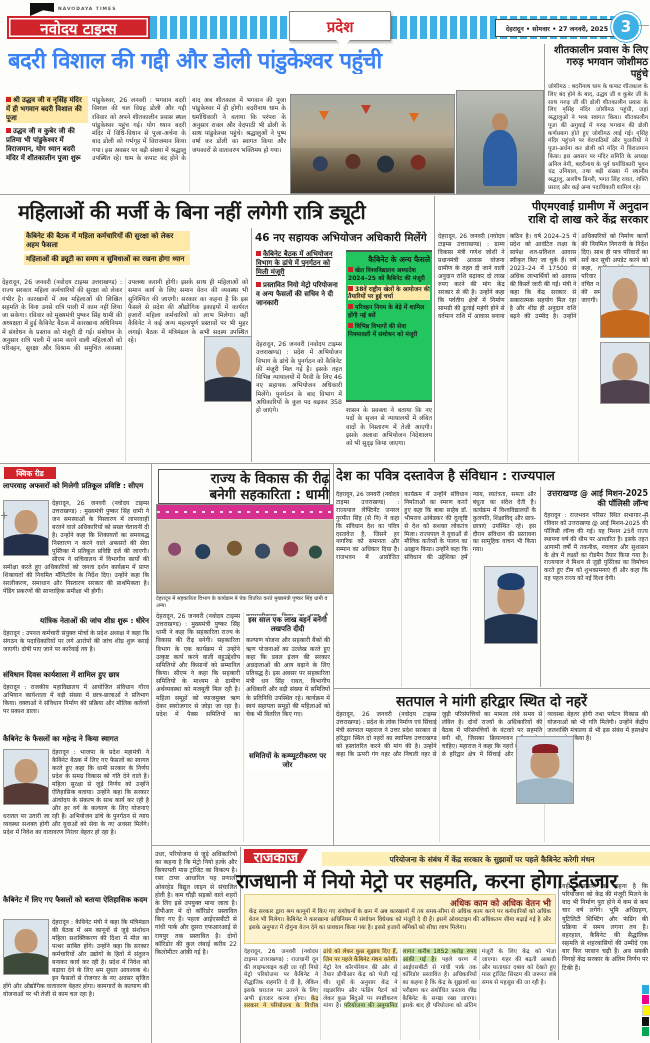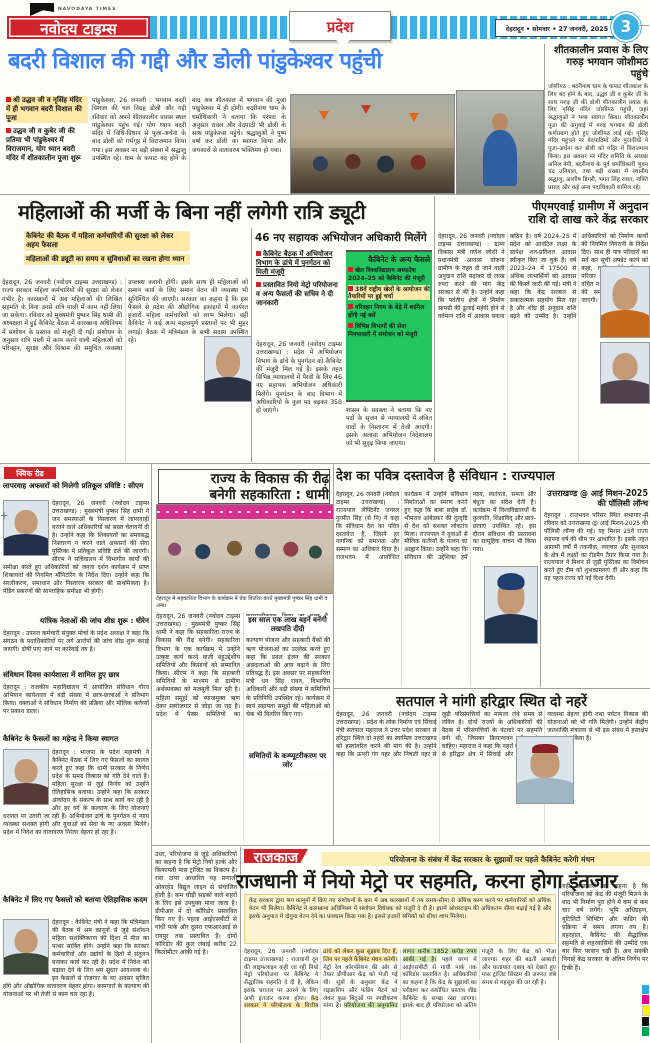--- a/index.html
+++ b/index.html
@@ -228,20 +228,21 @@
 
   <div class="rule" style="left:151px;top:845px;width:499px;height:1px;"></div>
 
   <section>
     <div class="abs bodytxt" style="left:155px;top:850px;width:82px;height:190px;font-size:6.1px;">उधर, परियोजना से जुड़े अधिकारियों का कहना है कि मेट्रो नियो हल्के और किफायती मास ट्रांजिट का विकल्प है। रबर टायर आधारित यह प्रणाली ओवरहेड विद्युत लाइन से संचालित होती है। कम चौड़ी सड़कों वाले शहरों के लिए इसे उपयुक्त माना जाता है। डीपीआर में दो कॉरिडोर प्रस्तावित किए गए हैं। पहला आईएसबीटी से गांधी पार्क और दूसरा एफआरआई से रायपुर तक प्रस्तावित है। दोनों कॉरिडोर की कुल लंबाई करीब 22 किलोमीटर आंकी गई है।</div>
     <div class="rule" style="left:240px;top:847px;width:1px;height:196px;"></div>
     <div class="abs tagred" style="left:244px;top:849px;width:64px;height:14px;font-size:14px;clip-path:polygon(0 0,100% 0,88% 100%,0 100%);">राजकाज</div>
     <div class="abs kicker" style="left:310px;top:852px;width:340px;height:14px;font-size:7.5px;margin-left:12px;">परियोजना के संबंध में केंद्र सरकार के सुझावों पर पहले कैबिनेट करेगी मंथन</div>
     <div class="abs h-mid nowrap" style="left:236px;top:867px;width:406px;font-size:20px;letter-spacing:-.3px;">राजधानी में नियो मेट्रो पर सहमति, करना होगा इंतजार</div>
     <div class="abs boxwage" style="left:244px;top:894px;width:312px;height:50px;">
+      <div class="bold center" style="font-size:8.5px;color:#8a1c1c;">अधिक काम को अधिक वेतन भी</div>
       <div class="bodytxt" style="font-size:5.8px;height:36px;">केंद्र सरकार द्वारा श्रम कानूनों में किए गए संशोधनों के क्रम में अब कारखानों में तय समय-सीमा से अधिक काम करने पर कर्मचारियों को अधिक वेतन भी मिलेगा। कैबिनेट ने कारखाना अधिनियम में संशोधन विधेयक को मंजूरी दे दी है। इसमें ओवरटाइम की अधिकतम सीमा बढ़ाई गई है और इसके अनुपात में दोगुना वेतन देने का प्रावधान किया गया है। इससे हजारों श्रमिकों को सीधा लाभ मिलेगा।</div>
     </div>
     <div class="abs bodytxt cols4" style="left:244px;top:948px;width:312px;height:92px;font-size:5.8px;">
       <span>देहरादून, 26 जनवरी (नवोदय टाइम्स उत्तराखण्ड) : राजधानी दून की लाइफलाइन कही जा रही नियो मेट्रो परियोजना पर कैबिनेट ने सैद्धांतिक सहमति दे दी है, लेकिन इसके धरातल पर उतरने के लिए अभी इंतजार करना होगा। </span><span class="hlY">केंद्र सरकार ने परियोजना के वित्तीय ढांचे को लेकर कुछ सुझाव दिए हैं, जिन पर पहले कैबिनेट मंथन करेगी।</span><span> मेट्रो रेल कॉरपोरेशन की ओर से तैयार डीपीआर केंद्र को भेजी गई थी। सूत्रों के अनुसार केंद्र ने राइडरशिप और फंडिंग पैटर्न को लेकर कुछ बिंदुओं पर स्पष्टीकरण मांगा है। </span><span class="hlG">परियोजना की अनुमानित लागत करीब 1852 करोड़ रुपए आंकी गई है।</span><span> पहले चरण में आईएसबीटी से गांधी पार्क तक कॉरिडोर प्रस्तावित है। अधिकारियों का कहना है कि केंद्र के सुझावों का परीक्षण कर संशोधित प्रस्ताव शीघ्र कैबिनेट के समक्ष रखा जाएगा। इसके बाद ही परियोजना को अंतिम मंजूरी के लिए केंद्र को भेजा जाएगा। शहर की बढ़ती आबादी और यातायात दबाव को देखते हुए मास ट्रांजिट सिस्टम की जरूरत लंबे समय से महसूस की जा रही है।</span>
     </div>
     <div class="rule" style="left:558px;top:880px;width:1px;height:160px;"></div>
     <div class="abs bodytxt" style="left:562px;top:882px;width:86px;height:158px;font-size:6.1px;">वहीं जानकारों का कहना है कि परियोजना को केंद्र की मंजूरी मिलने के बाद भी निर्माण पूरा होने में कम से कम चार वर्ष लगेंगे। भूमि अधिग्रहण, यूटिलिटी शिफ्टिंग और फंडिंग की प्रक्रिया में समय लगना तय है। बहरहाल, कैबिनेट की सैद्धांतिक सहमति से शहरवासियों की उम्मीदें एक बार फिर परवान चढ़ी हैं। अब सबकी निगाहें केंद्र सरकार के अंतिम निर्णय पर टिकी हैं।</div>
   </section>
 
   <div class="abs" style="left:0;top:510px;font-size:10px;color:#777;">+</div>

